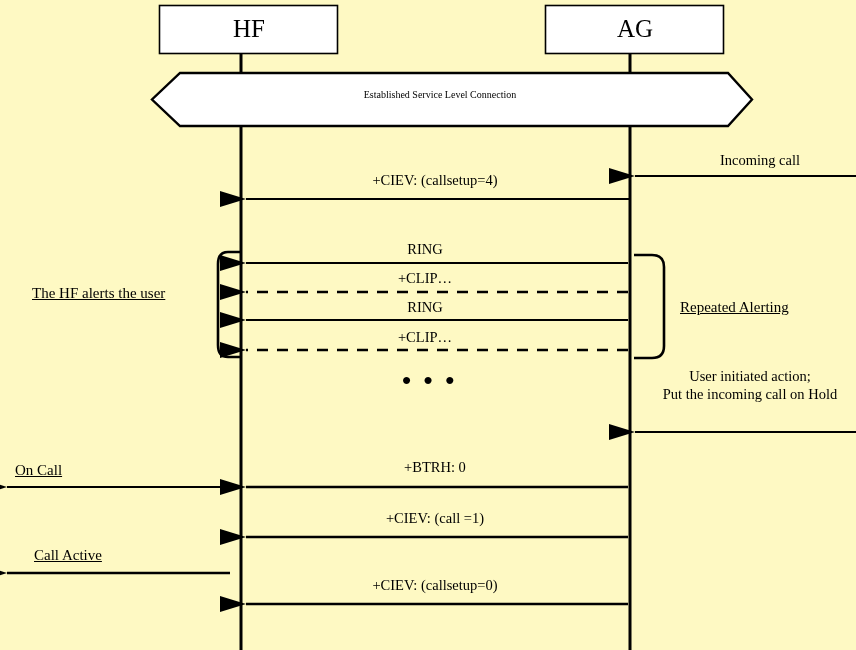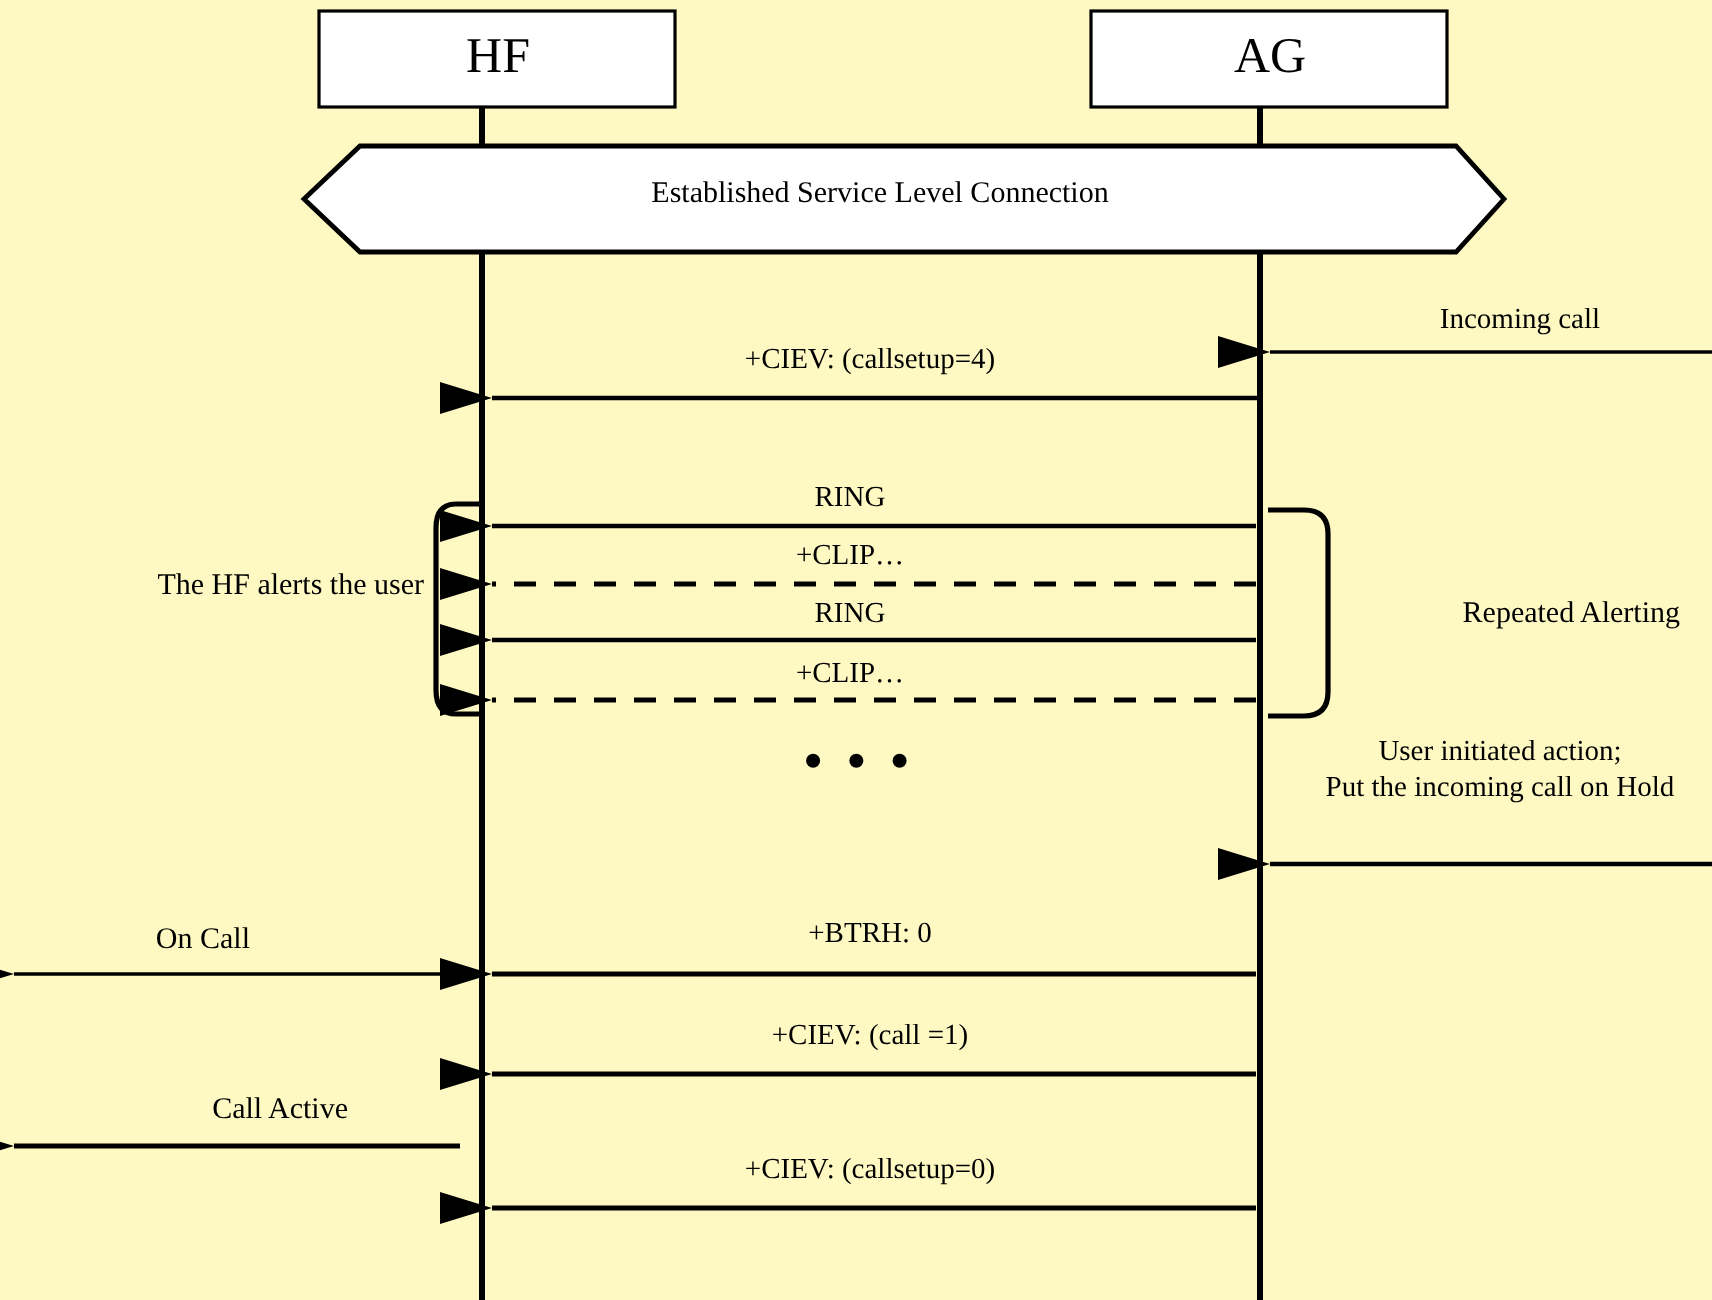--- a/index.html
+++ b/index.html
@@ -30,31 +30,32 @@
     color: #000;
     font-family: "Liberation Serif", "DejaVu Serif", serif;
     line-height: 1.18;
   }
   .actor-name {
     font-size: 25px;
     text-align: center;
     width: 180px;
   }
   .hex-label {
-    font-size: 15px;
+    font-size: 10px;
     text-align: center;
     width: 576px;
   }
   .msg-label {
     font-size: 14.5px;
     text-align: center;
   }
   .side-label {
     font-size: 15px;
-    text-align: right;
+    text-align: left;
+    text-decoration: underline;
   }
   .note-label {
     font-size: 14.5px;
     text-align: center;
   }
   .ellipsis {
     font-size: 26px;
     font-weight: bold;
     letter-spacing: 3px;
     line-height: 1;

